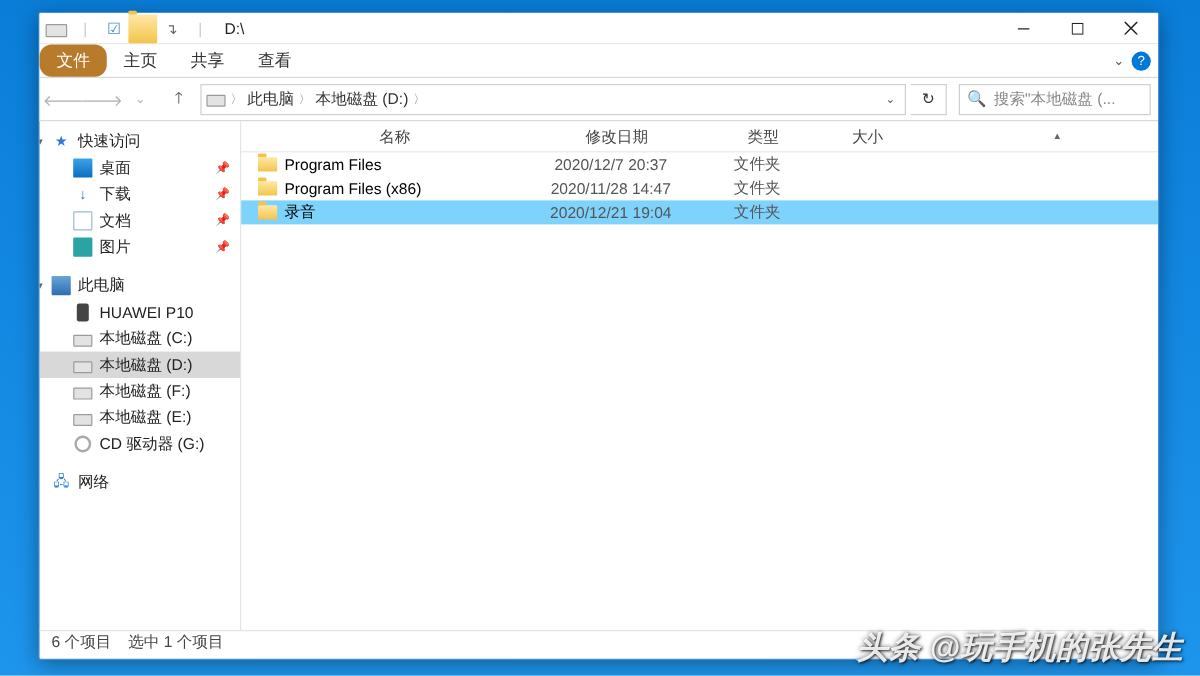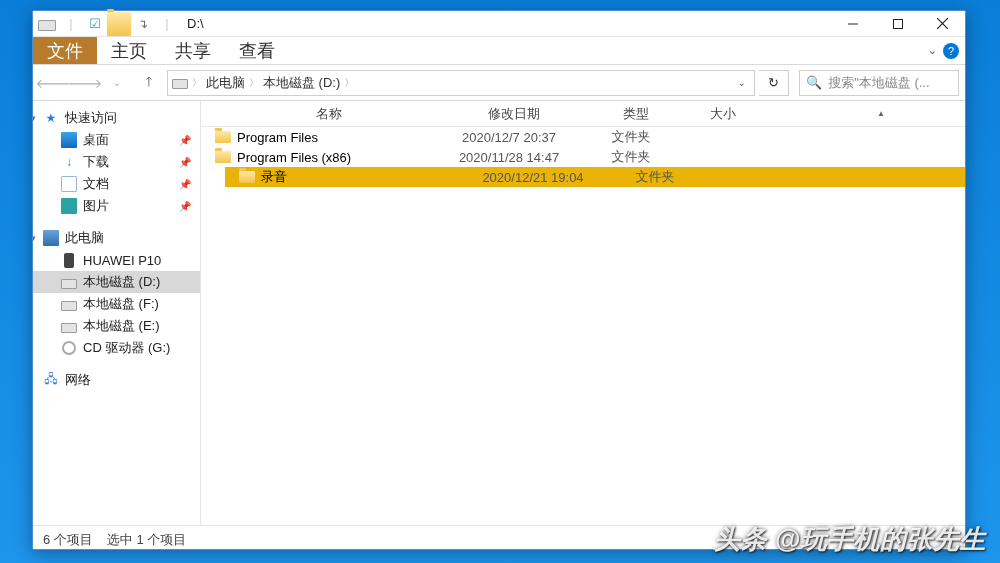--- a/index.html
+++ b/index.html
@@ -8,21 +8,21 @@
   .window{position:absolute;left:32px;top:10px;width:934px;height:540px;background:#fff;border:1px solid #4a8fd0;border-radius:2px;display:flex;flex-direction:column;box-shadow:0 4px 18px rgba(0,0,0,.35);}
   
   .titlebar{height:26px;background:#fff;border-bottom:1px solid #e5e5e5;display:flex;align-items:center;user-select:none;}
   .qat{display:flex;align-items:center;height:100%;padding:0 2px;}
   .qat span{width:24px;height:24px;display:flex;align-items:center;justify-content:center;color:#555;}
   .tb-title{padding-left:6px;font-size:13px;color:#222;}
   .win-ctrl{margin-left:auto;display:flex;}
   .win-ctrl div{width:45px;height:26px;display:flex;align-items:center;justify-content:center;color:#222;}
   
   .ribbon{height:28px;background:#fff;border-bottom:1px solid #d9d9d9;display:flex;align-items:stretch;}
-  .ribbon .tab{padding:0 14px;display:flex;align-items:center;font-size:18px;color:#333;}
+  .ribbon .tab{padding:0 14px;display:flex;align-items:center;font-size:14px;color:#333;border-radius:10px;}
   .ribbon .tab.file{background:#b87a2b;color:#fff;}
   .ribbon .expand{margin-left:auto;display:flex;align-items:center;padding:0 6px;gap:6px;color:#555;}
   .help-ic{width:16px;height:16px;border-radius:50%;background:#0078d7;color:#fff;font-size:11px;display:flex;align-items:center;justify-content:center;}
   
   .navbar{height:36px;background:#fff;border-bottom:1px solid #d9d9d9;display:flex;align-items:center;padding:2px 6px;gap:4px;}
   .nav-btn{width:28px;height:28px;display:flex;align-items:center;justify-content:center;color:#555;border-radius:2px;}
   .nav-btn.disabled{color:#b0b0b0;}
   .addr{flex:1;height:26px;border:1px solid #cfcfcf;display:flex;align-items:center;padding:0 4px;gap:4px;font-size:13px;color:#333;}
   .addr .sep{color:#777;font-size:10px;}
   .addr-end{margin-left:auto;padding-right:4px;color:#666;}
@@ -51,29 +51,29 @@
   .ic-drive{width:16px;height:10px;background:#e3e3e3;border:1px solid #9b9b9b;border-radius:1px;margin-top:3px;}
   .ic-cd{width:14px;height:14px;border:2px solid #aaa;border-radius:50%;}
   .ic-cd.green{border-color:#3c9b3c;background:radial-gradient(circle,#fff 30%,#6cc06c 31%);}
   .ic-net{color:#2e7bd6;}
   
   .files{flex:1;display:flex;flex-direction:column;text-align:center;}
   .cols{height:26px;border-bottom:1px solid #e8e8e8;display:flex;align-items:center;color:#444;font-size:12px;padding-left:10px;}
   .cols div{padding-left:6px;}
   .cols .sort{font-size:8px;color:#666;margin-left:auto;margin-right:80px;}
   .row{height:20px;display:flex;align-items:center;padding-left:14px;font-size:13px;}
-  .row.sel{background:#eab308;margin-left:24px;}
+  .row.sel{background:#7dd3fc;}
   .c-name{width:224px;display:flex;align-items:center;gap:6px;}
   .c-date{width:140px;color:#555;}
   .c-type{width:104px;color:#555;}
   .c-size{width:70px;color:#555;}
   .folder-ic{width:16px;height:12px;background:linear-gradient(#ffe9a6,#f3c44b);border-radius:1px;position:relative;}
   .folder-ic:before{content:"";position:absolute;top:-3px;left:0;width:7px;height:3px;background:#f3c44b;border-radius:1px 1px 0 0;}
   
-  .status{height:24px;border-top:1px solid #e5e5e5;display:flex;align-items:flex-end;font-size:12px;color:#444;padding:0 10px;gap:14px;}
+  .status{height:24px;border-top:1px solid #e5e5e5;display:flex;align-items:flex-start;font-size:12px;color:#444;padding:0 10px;gap:14px;}
   .watermark{position:absolute;right:14px;bottom:6px;font-size:26px;font-weight:600;color:rgba(255,255,255,.88);text-shadow:0 0 4px rgba(0,0,0,.6),1px 1px 2px rgba(0,0,0,.7);font-style:italic;letter-spacing:.5px;}
 </style>
 </head>
 <body>
 
 <div class="window">
 
   <div class="titlebar">
     <div class="qat">
       <span>
@@ -174,20 +174,26 @@
             <span class="chev">▾</span>
             <span class="ic ic-pc"></span>
             <span>此电脑</span>
           </div>
         <div class="nav-item sub2">
             <span class="ic">
               <span class="ic-phone"></span>
             </span>
             <span>HUAWEI P10</span>
           </div>
+        <div class="nav-item sub2">
+            <span class="ic">
+              <span class="ic-drive"></span>
+            </span>
+            <span>本地磁盘 (C:)</span>
+          </div>
         <div class="nav-item sub2 sel">
             <span class="ic">
               <span class="ic-drive"></span>
             </span>
             <span>本地磁盘 (D:)</span>
           </div>
         <div class="nav-item sub2">
             <span class="ic">
               <span class="ic-drive"></span>
             </span>

